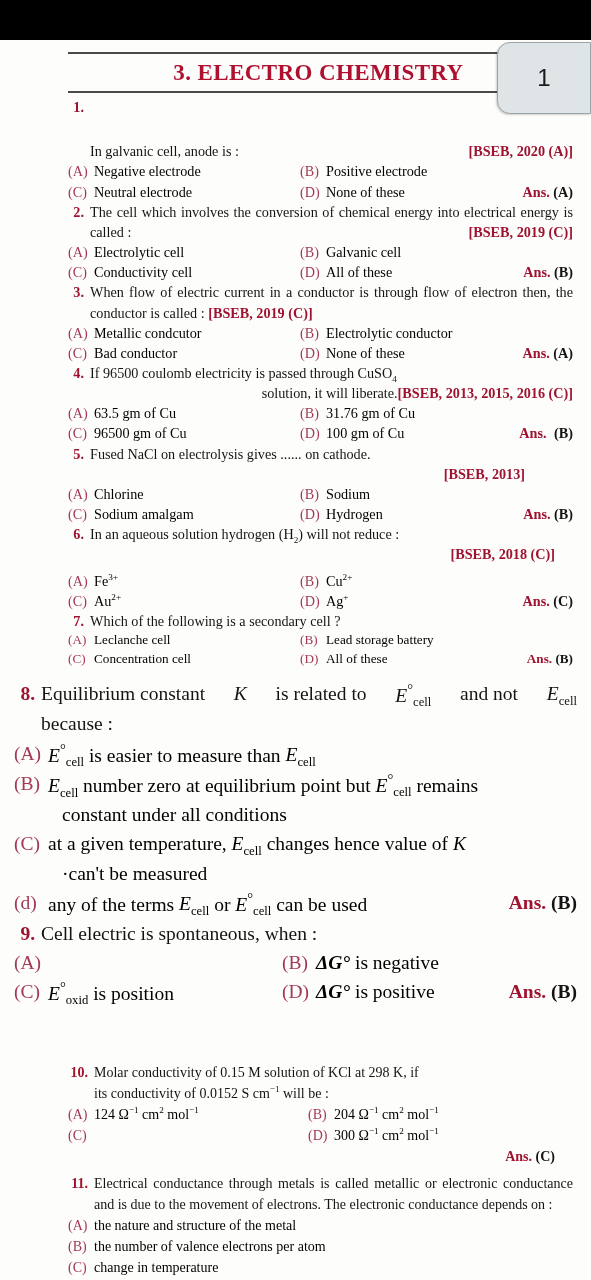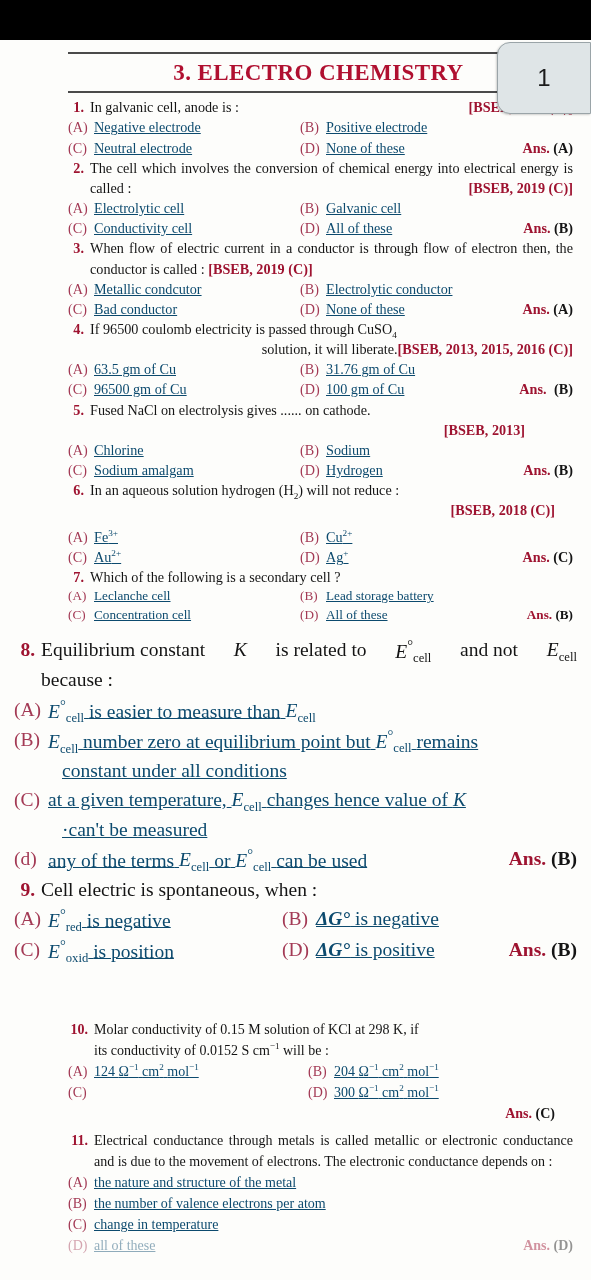--- a/index.html
+++ b/index.html
@@ -131,21 +131,21 @@
   .opt {
     display: flex;
     align-items: flex-start;
   }
   .opt-letter {
     flex: 0 0 auto;
     color: #a33a55;
     padding-right: 5px;
     text-align: left;
   }
-  .opt-body { flex: 1 1 auto; color: #0c4a6e; text-decoration: underline; }
+  .opt-body { flex: 1 1 auto; color: #000000; }
 
   .ansTag {
     color: #9e1330;
     font-weight: bold;
     white-space: nowrap;
   }
   .ansTag .ansval { color: #141414; font-weight: bold; }
 
   
   sub, sup { font-size: .65em; line-height: 0; }
@@ -173,21 +173,21 @@
     <div class="rule top"></div>
     <div id="chapter-title">3. ELECTRO CHEMISTRY</div>
     <div class="rule bottom"></div>
   </div>
 
   <div class="qgroup blk-small">
 
     <div class="q">
       <div class="qline">
         <div class="qnum">1.</div>
-        <div class="qtext nojust" style="display:flex;justify-content:space-between;align-items:flex-start;">
+        <div class="qtext nojust" style="display:flex;justify-content:space-between;align-items:flex-start;margin-top:44px;">
           <span>In galvanic cell, anode is :</span>
           <span class="ref">[BSEB, 2020 (A)]</span>
         </div>
       </div>
       <div class="opts">
         <div class="optrow">
           <div class="opt" style="width:232px;">
             <span class="opt-letter">(A)</span>
             <span class="opt-body">Negative electrode</span>
           </div>
@@ -516,24 +516,20 @@
     </div>
 
     <div class="q">
       <div class="qline">
         <div class="qnum">9.</div>
         <div class="qtext nojust">Cell electric is spontaneous, when :</div>
       </div>
       <div class="optrow">
         <div class="opt" style="width:268px;">
           <span class="opt-letter">(A)</span>
-          <span class="opt-body">
-            <span class="estack"><span class="var">E</span><span class="deg">°</span><sub>red</sub></span>
-            <span>is negative</span>
-          </span>
         </div>
         <div class="opt" style="flex:1;">
           <span class="opt-letter">(B)</span>
           <span class="opt-body"><span class="var" style="font-weight:bold;">ΔG°</span> <span>is negative</span></span>
         </div>
       </div>
       <div class="optrow">
         <div class="opt" style="width:268px;">
           <span class="opt-letter">(C)</span>
           <span class="opt-body">

